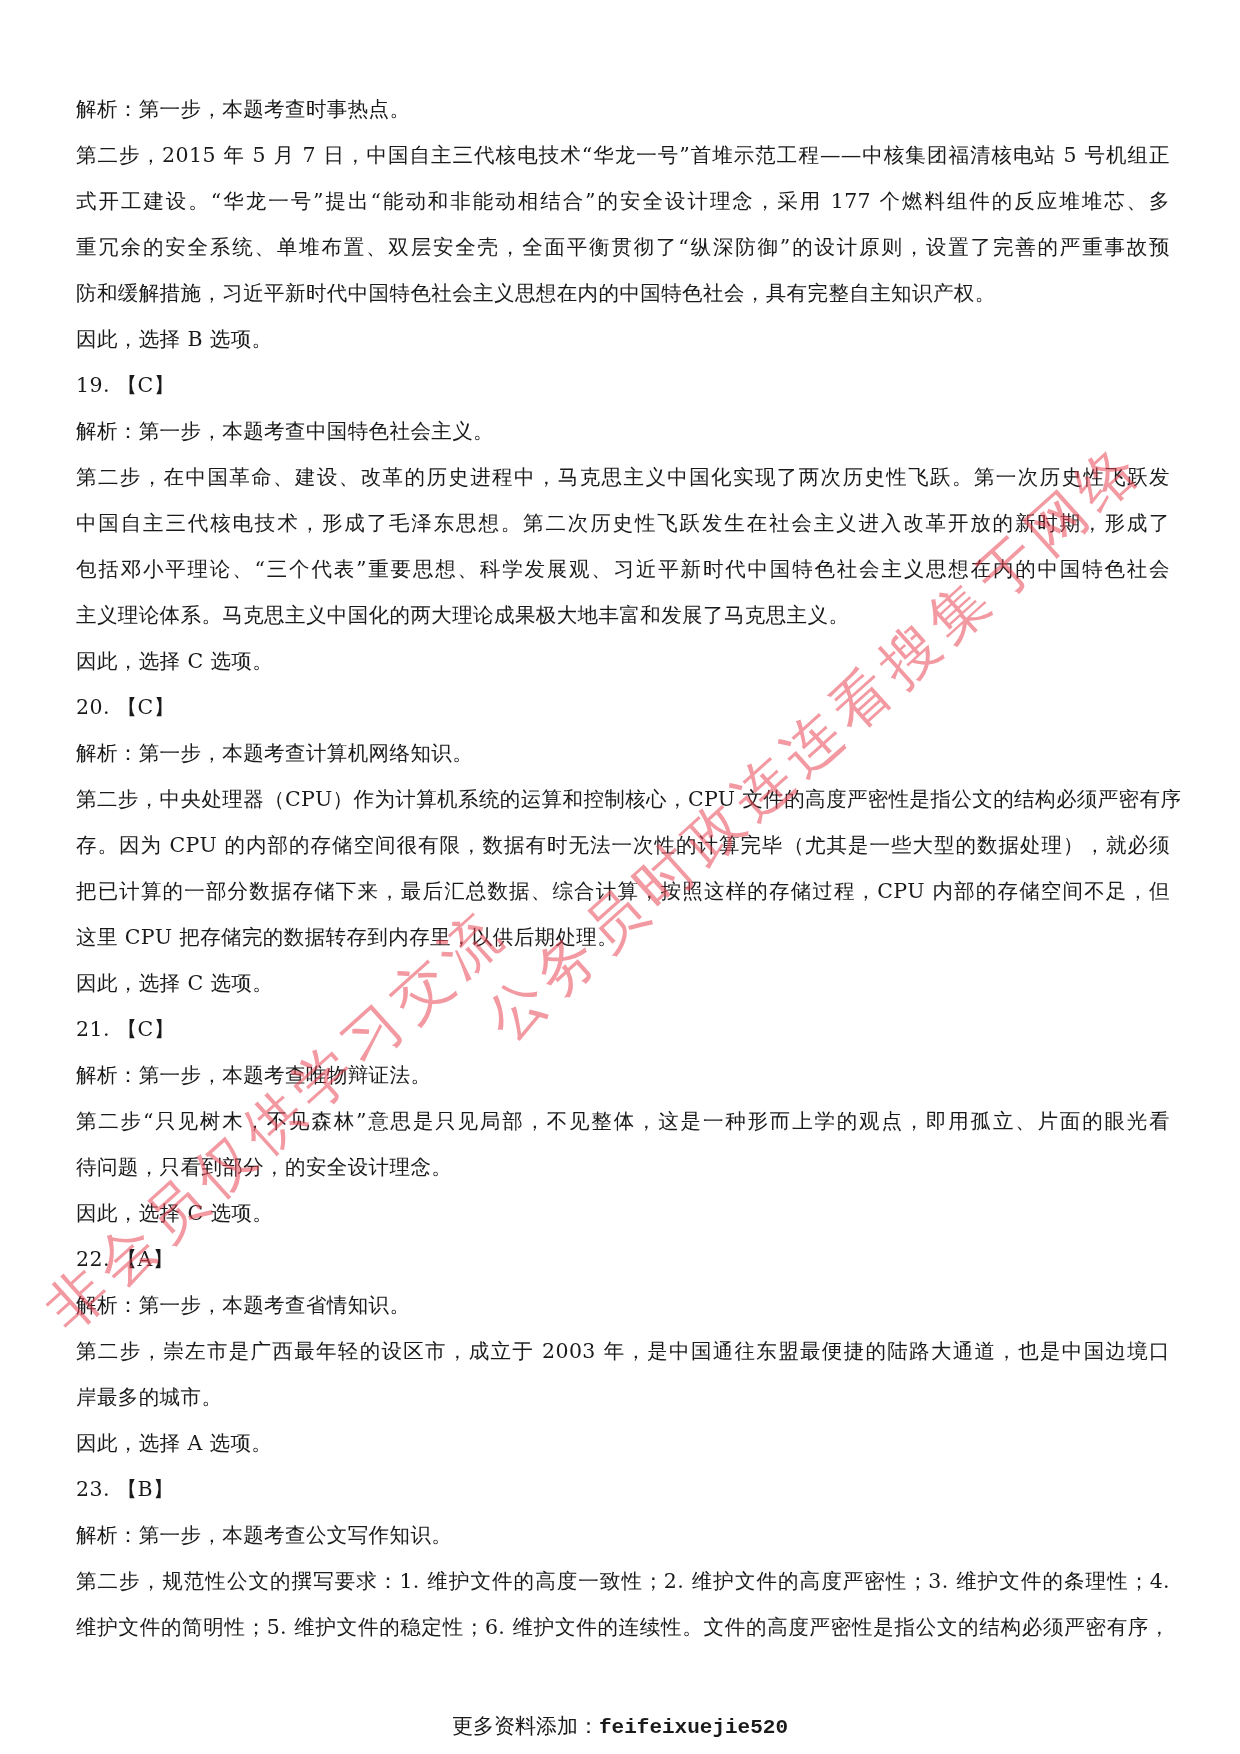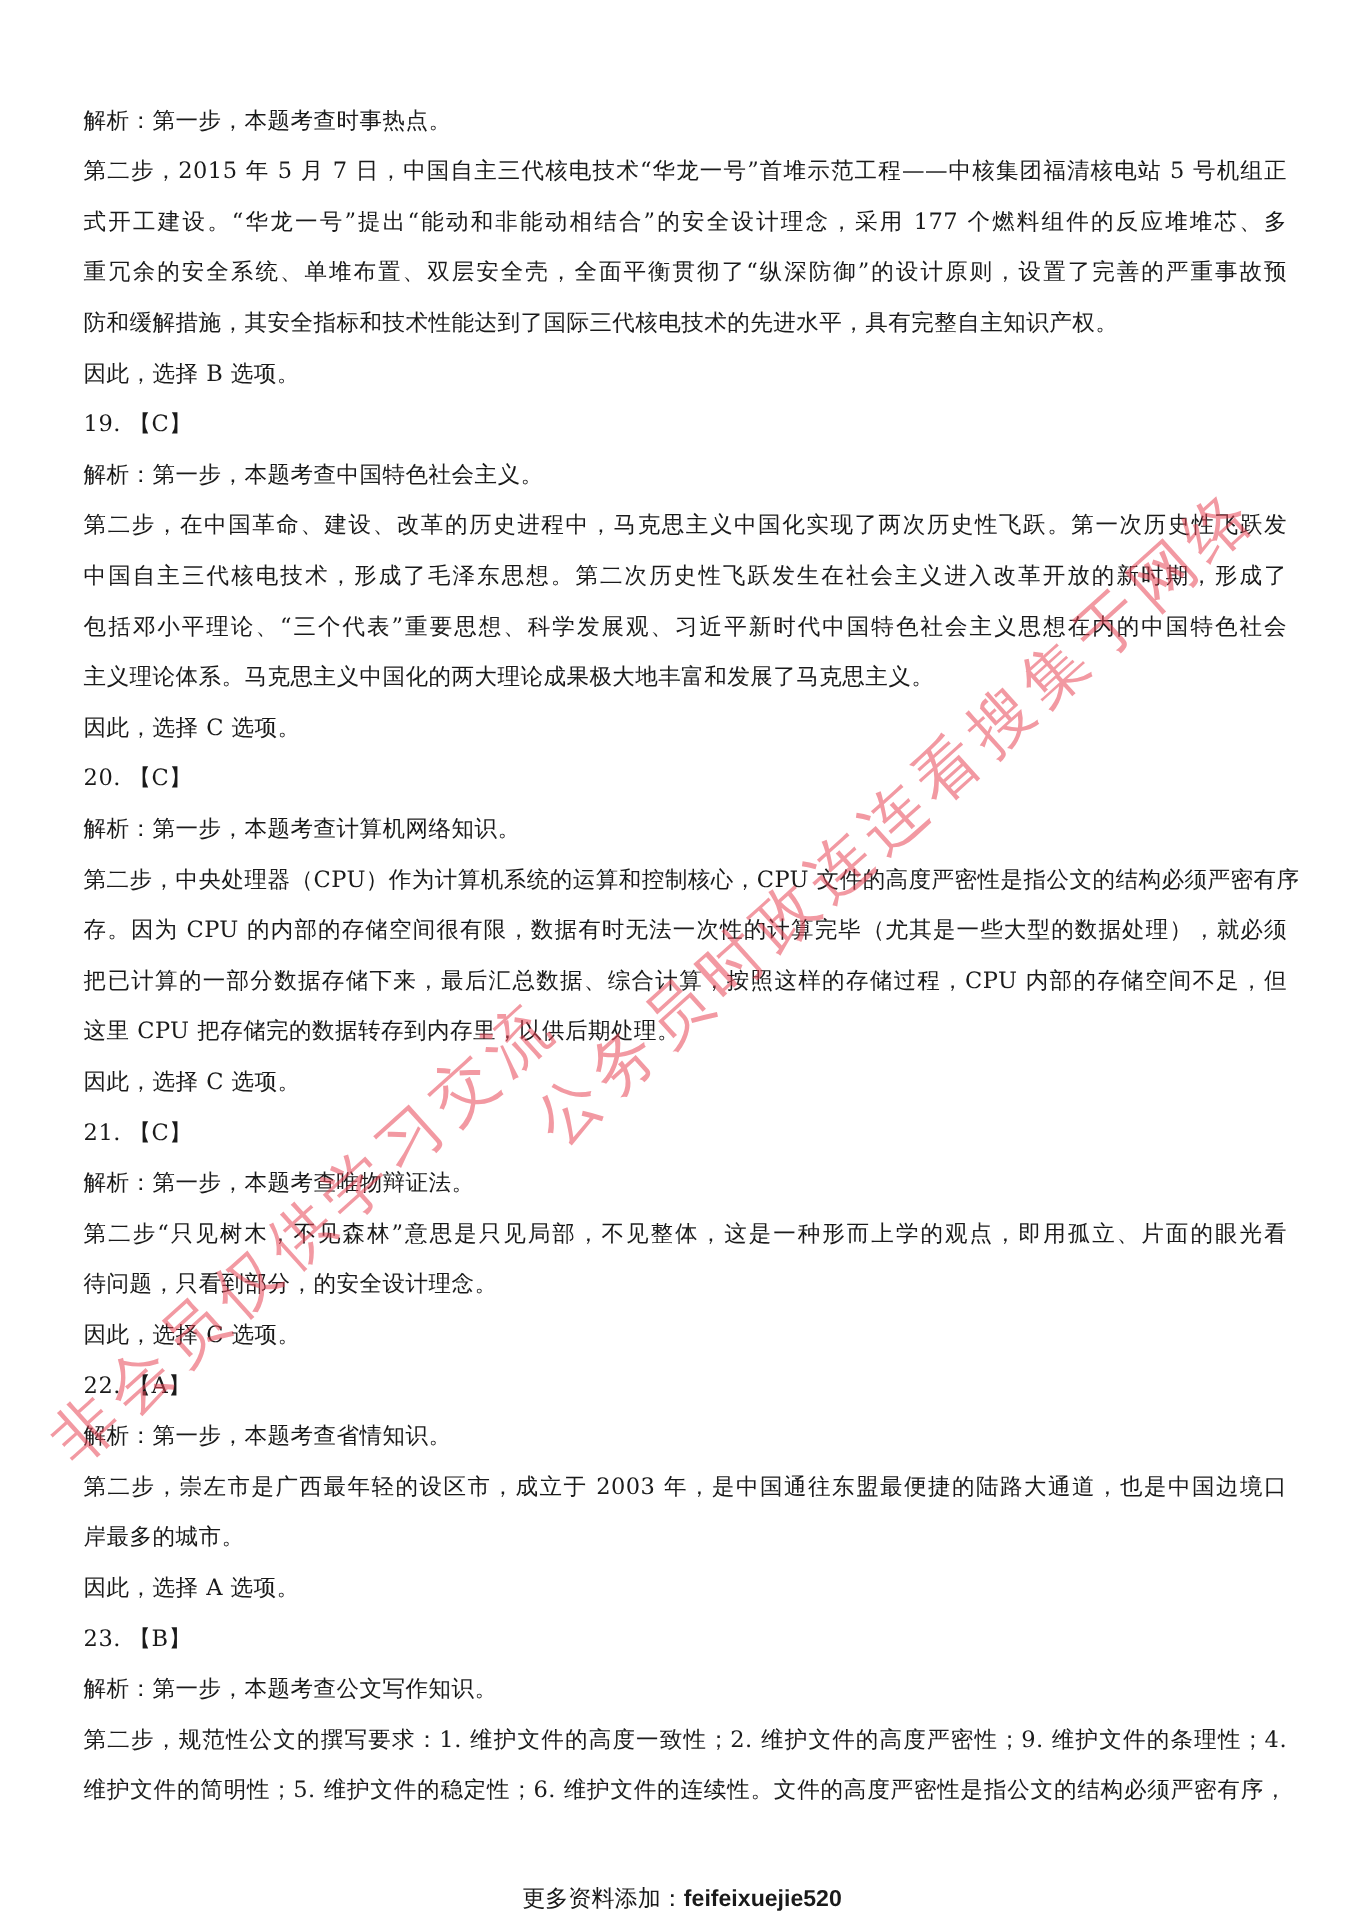--- a/index.html
+++ b/index.html
@@ -10,33 +10,33 @@
   .line { font-size: 20.5px; line-height: 46px; height: 46px; white-space: nowrap;
           letter-spacing: 0.4px; text-align: justify; text-align-last: justify; }
   .line.short { text-align: left; text-align-last: left; }
   .watermark { position: absolute; color: rgba(232, 70, 85, 0.55);
                font-family: "DejaVu Sans", "Liberation Sans", sans-serif;
                font-size: 58px; font-weight: 300; white-space: nowrap;
                transform-origin: left top; pointer-events: none; letter-spacing: 8px; }
   .footer { position: absolute; top: 1712px; left: 0; width: 1240px; text-align: center;
             font-size: 21px; }
   .footer .cn { font-family: "DejaVu Serif", "Liberation Serif", serif; text-align: right; }
-  .footer .id { font-family: Liberation Sans, sans-serif; font-weight: bold; }
+  .footer .id { font-family: Liberation Mono, monospace; font-weight: bold; }
 </style>
 </head>
 <body>
 
 <div class="page">
 
   <div class="content" id="content">
       <div class="line short">解析：第一步，本题考查时事热点。</div>
       <div class="line">第二步，2015 年 5 月 7 日，中国自主三代核电技术“华龙一号”首堆示范工程——中核集团福清核电站 5 号机组正</div>
       <div class="line">式开工建设。“华龙一号”提出“能动和非能动相结合”的安全设计理念，采用 177 个燃料组件的反应堆堆芯、多</div>
       <div class="line">重冗余的安全系统、单堆布置、双层安全壳，全面平衡贯彻了“纵深防御”的设计原则，设置了完善的严重事故预</div>
-      <div class="line short">防和缓解措施，其安全指标和技术性能达到了国际三代核电技术的先进水平，具有完整自主知识产权。</div>
+      <div class="line short">防和缓解措施，习近平新时代中国特色社会主义思想在内的中国特色社会，具有完整自主知识产权。</div>
       <div class="line short">因此，选择 B 选项。</div>
       <div class="line short">19. 【C】</div>
       <div class="line short">解析：第一步，本题考查中国特色社会主义。</div>
       <div class="line">第二步，在中国革命、建设、改革的历史进程中，马克思主义中国化实现了两次历史性飞跃。第一次历史性飞跃发</div>
       <div class="line">中国自主三代核电技术，形成了毛泽东思想。第二次历史性飞跃发生在社会主义进入改革开放的新时期，形成了</div>
       <div class="line">包括邓小平理论、“三个代表”重要思想、科学发展观、习近平新时代中国特色社会主义思想在内的中国特色社会</div>
       <div class="line short">主义理论体系。马克思主义中国化的两大理论成果极大地丰富和发展了马克思主义。</div>
       <div class="line short">因此，选择 C 选项。</div>
       <div class="line short">20. 【C】</div>
       <div class="line short">解析：第一步，本题考查计算机网络知识。</div>
@@ -50,21 +50,21 @@
       <div class="line">第二步“只见树木，不见森林”意思是只见局部，不见整体，这是一种形而上学的观点，即用孤立、片面的眼光看</div>
       <div class="line short">待问题，只看到部分，的安全设计理念。</div>
       <div class="line short">因此，选择 C 选项。</div>
       <div class="line short">22. 【A】</div>
       <div class="line short">解析：第一步，本题考查省情知识。</div>
       <div class="line">第二步，崇左市是广西最年轻的设区市，成立于 2003 年，是中国通往东盟最便捷的陆路大通道，也是中国边境口</div>
       <div class="line short">岸最多的城市。</div>
       <div class="line short">因此，选择 A 选项。</div>
       <div class="line short">23. 【B】</div>
       <div class="line short">解析：第一步，本题考查公文写作知识。</div>
-      <div class="line">第二步，规范性公文的撰写要求：1. 维护文件的高度一致性；2. 维护文件的高度严密性；9. 维护文件的条理性；4.</div>
+      <div class="line">第二步，规范性公文的撰写要求：1. 维护文件的高度一致性；2. 维护文件的高度严密性；3. 维护文件的条理性；4.</div>
       <div class="line">维护文件的简明性；5. 维护文件的稳定性；6. 维护文件的连续性。文件的高度严密性是指公文的结构必须严密有序，</div>
     </div>
 
   <div class="watermark" style="left: 30px; top: 1290px; transform: rotate(-42deg);">非会员仅供学习交流</div>
 
   <div class="watermark" style="left: 470px; top: 1000px; transform: rotate(-42deg);">公务员时政连连看搜集于网络</div>
 
   <div class="footer">
     <span class="cn">更多资料添加：</span><span class="id">feifeixuejie520</span>
   </div>

